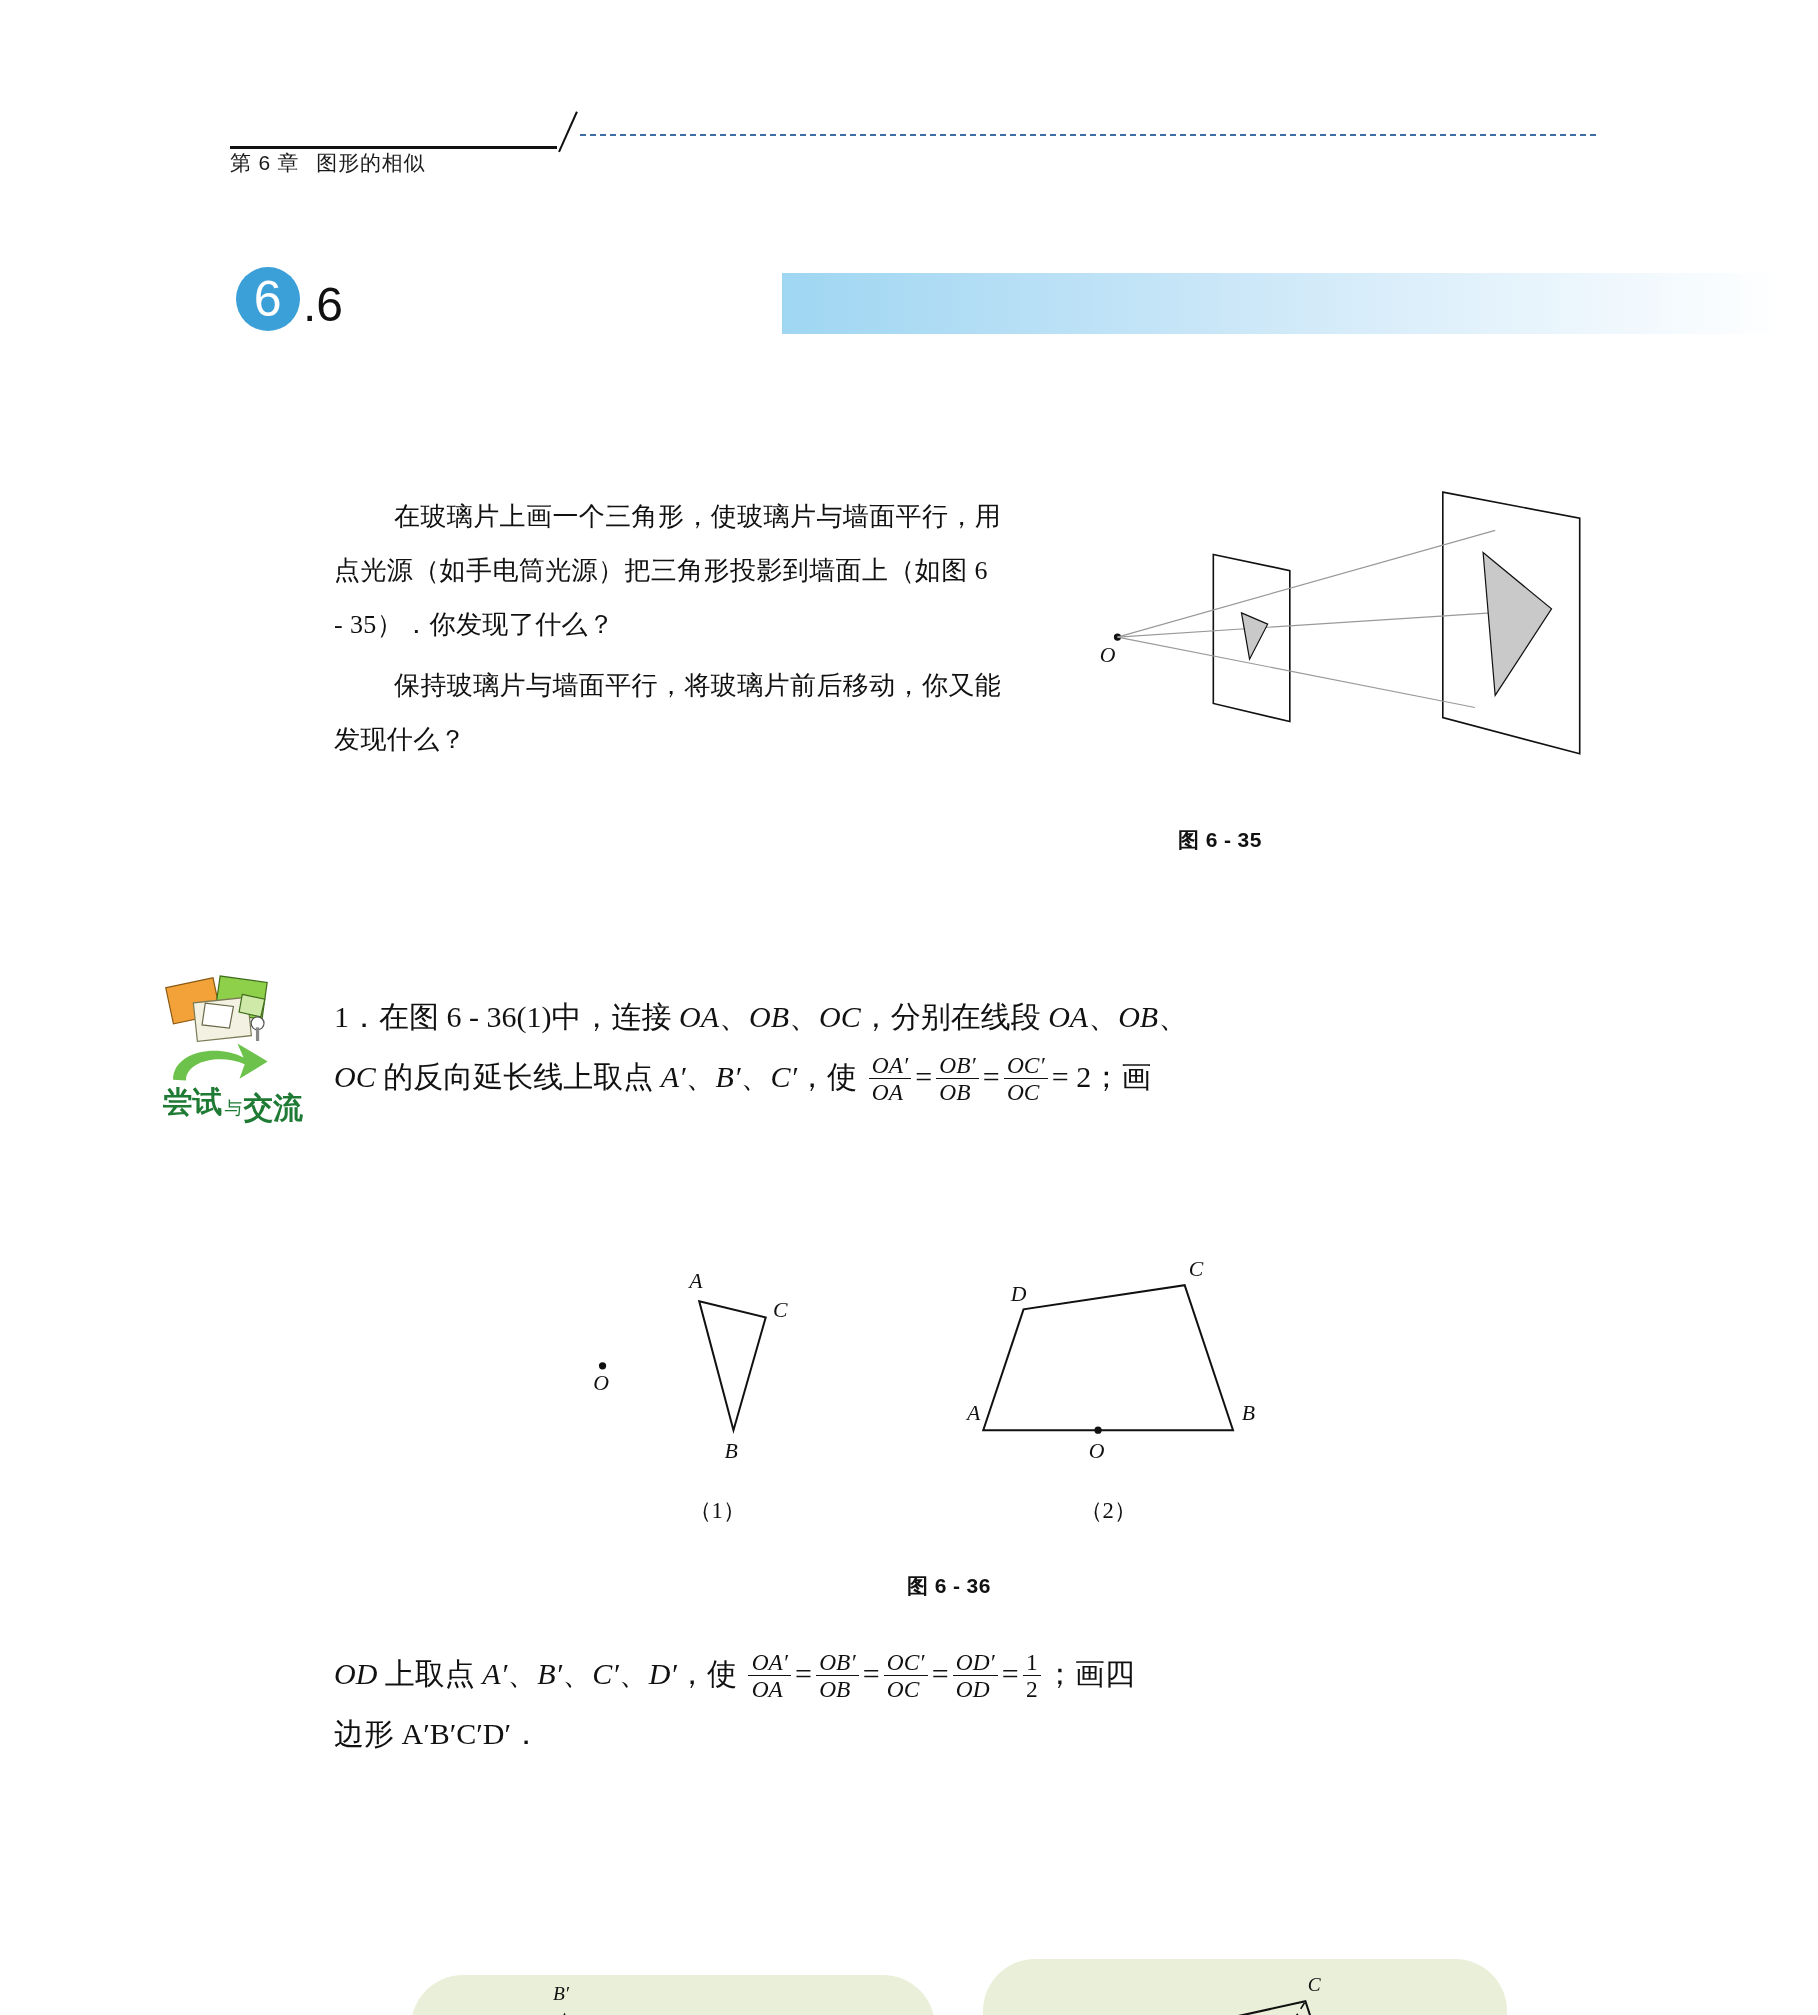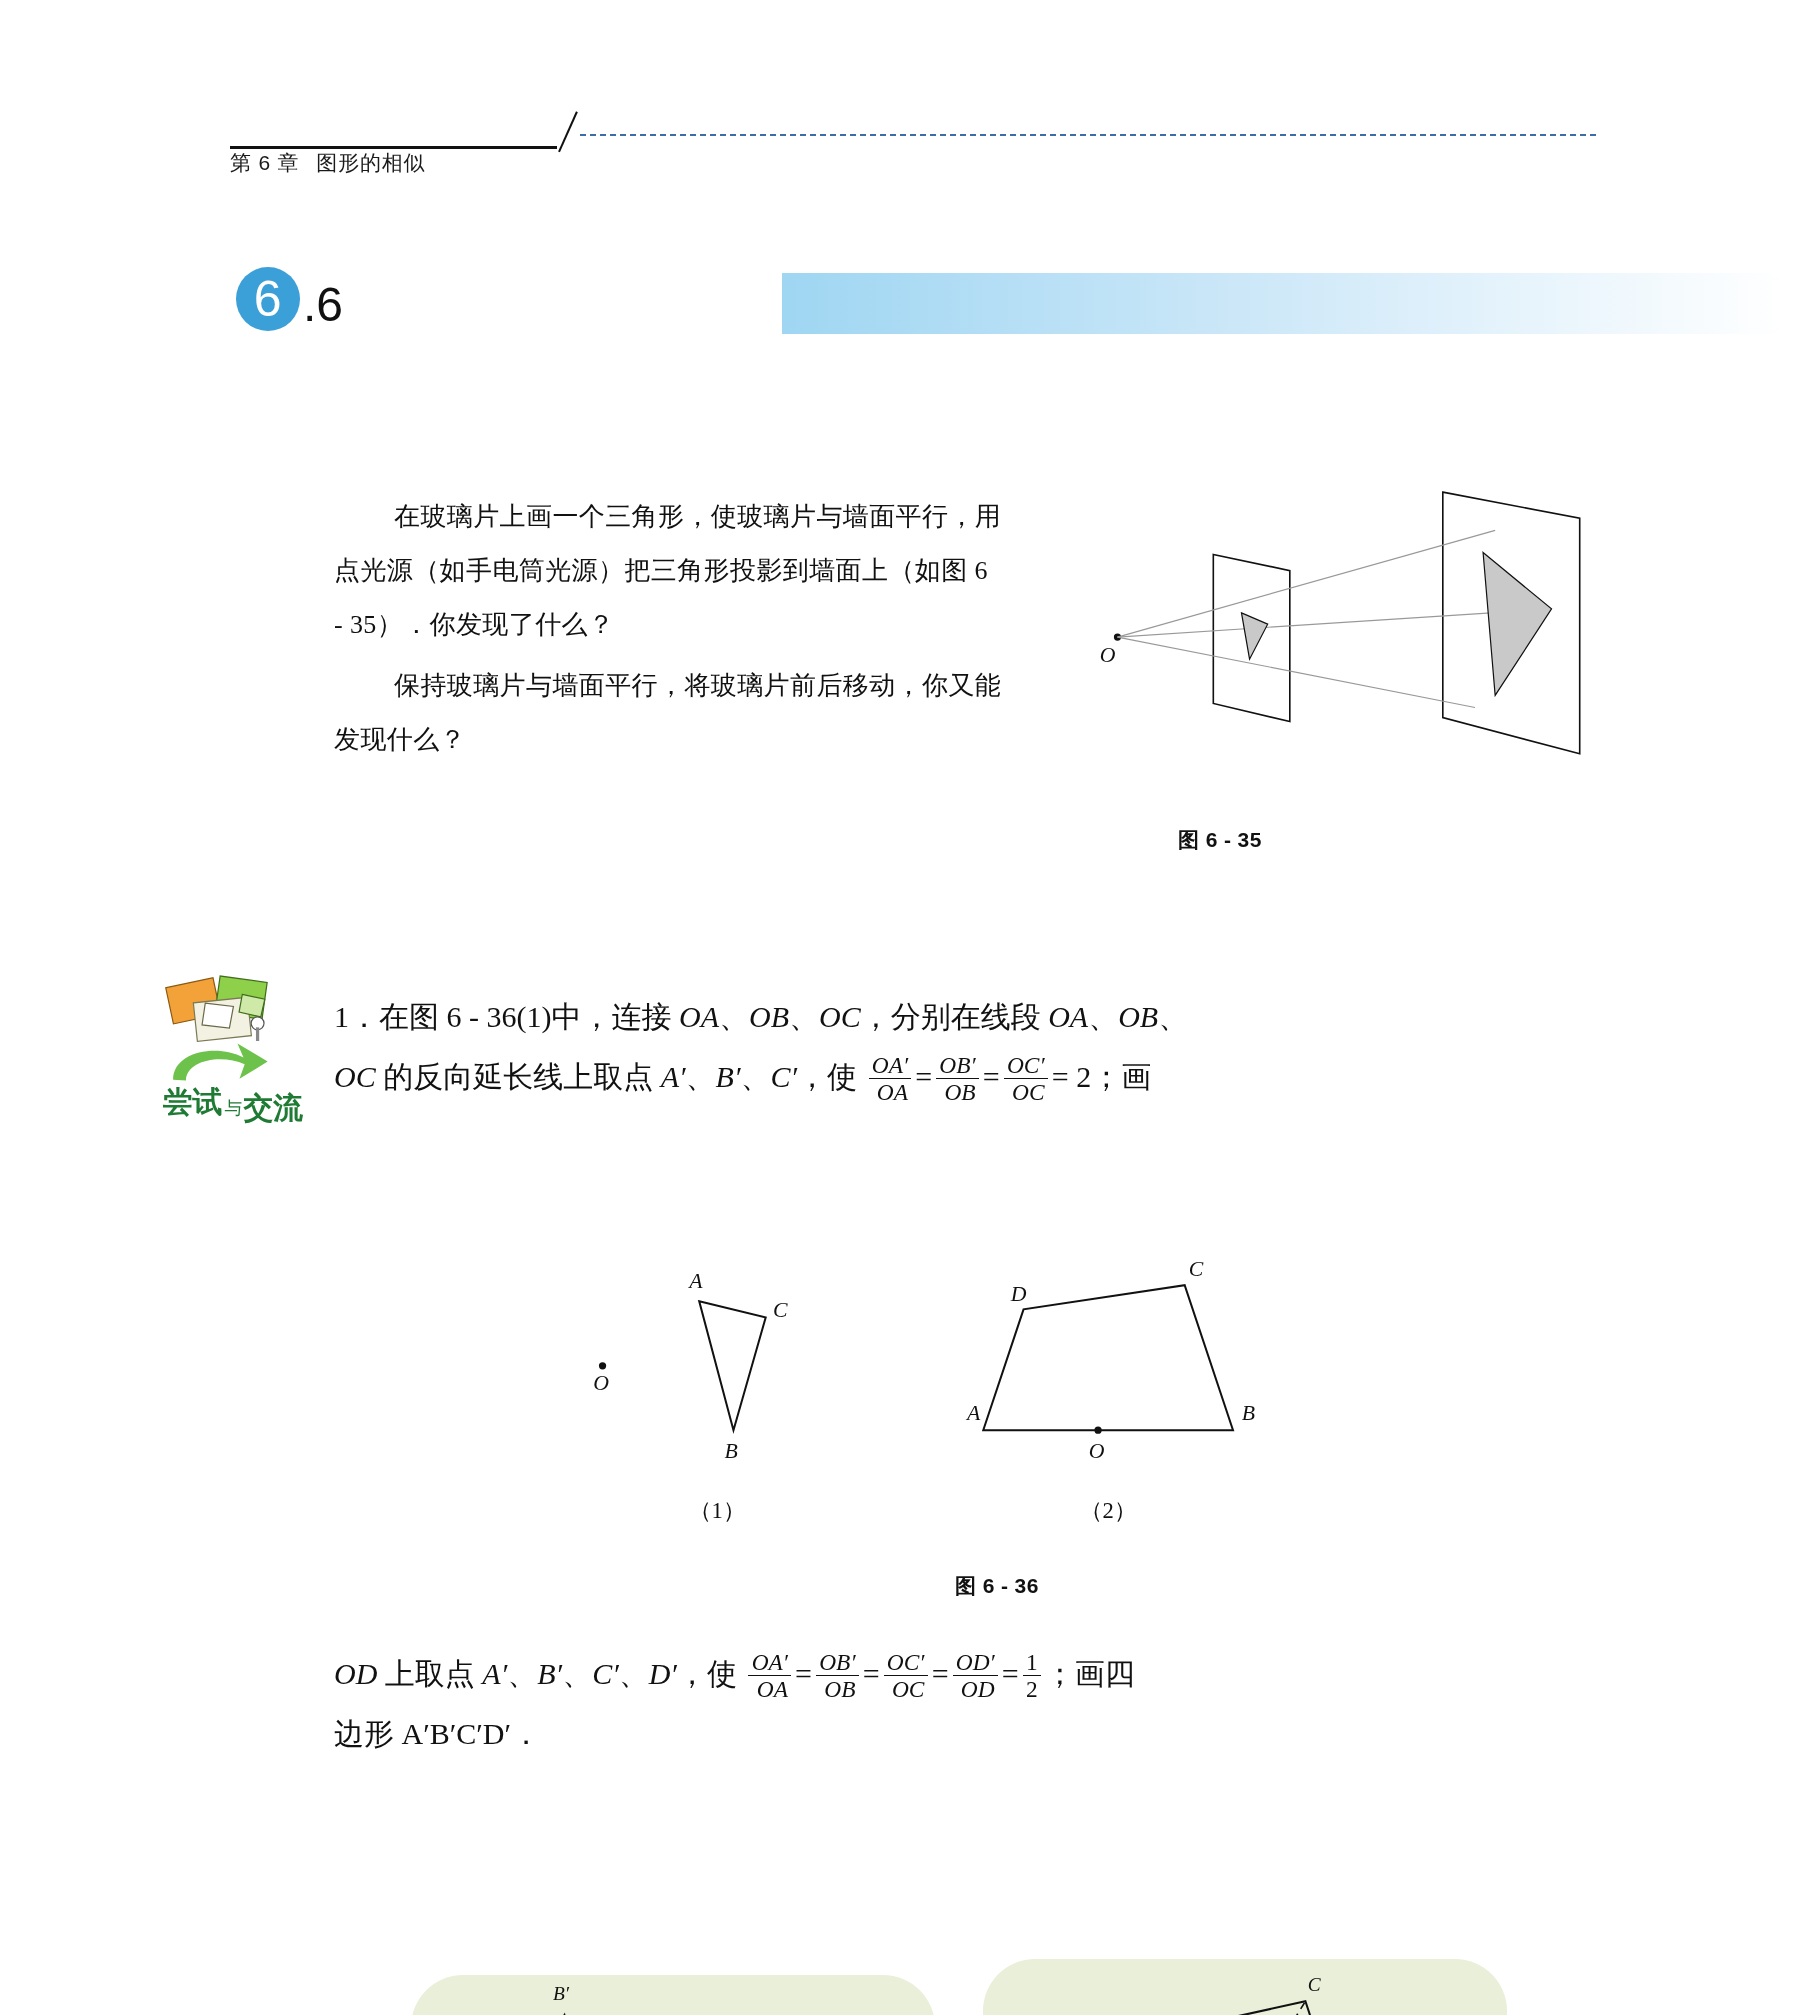--- a/index.html
+++ b/index.html
@@ -155,21 +155,21 @@
     font-family: "Liberation Serif", serif;
     font-size: 30px;
     line-height: 60px;
     color: #111;
     white-space: nowrap;
   }
   .ital { font-style: italic; font-family: "Liberation Serif", serif; }
   .frac {
     display: inline-block;
     vertical-align: middle;
-    text-align: right;
+    text-align: left;
     font-size: 23.4px;
     line-height: 1.12;
     margin: 0 4px;
     position: relative;
     top: -1.6px;
   }
   .frac .num { display: block; padding: 0 3.2px; font-style: italic; }
   .frac .den { display: block; padding: 0 3.2px; border-top: 1.6px solid #111; font-style: italic; }
   .frac.plain .num, .frac.plain .den { font-style: normal; }
 
@@ -180,21 +180,21 @@
     width: 927px; height: 282px;
   }
   .sublabel {
     position: absolute;
     font-family: "Liberation Serif", serif;
     font-size: 22.6px;
     color: #111;
   }
   #fig636-cap {
     position: absolute;
-    left: 955px; top: 1572px;
+    left: 907px; top: 1572px;
     font-family: "Liberation Sans", sans-serif;
     font-weight: bold;
     font-size: 21px;
     letter-spacing: 0.4px;
     color: #111;
     white-space: nowrap;
   }
 
   
   #bottom-row {

